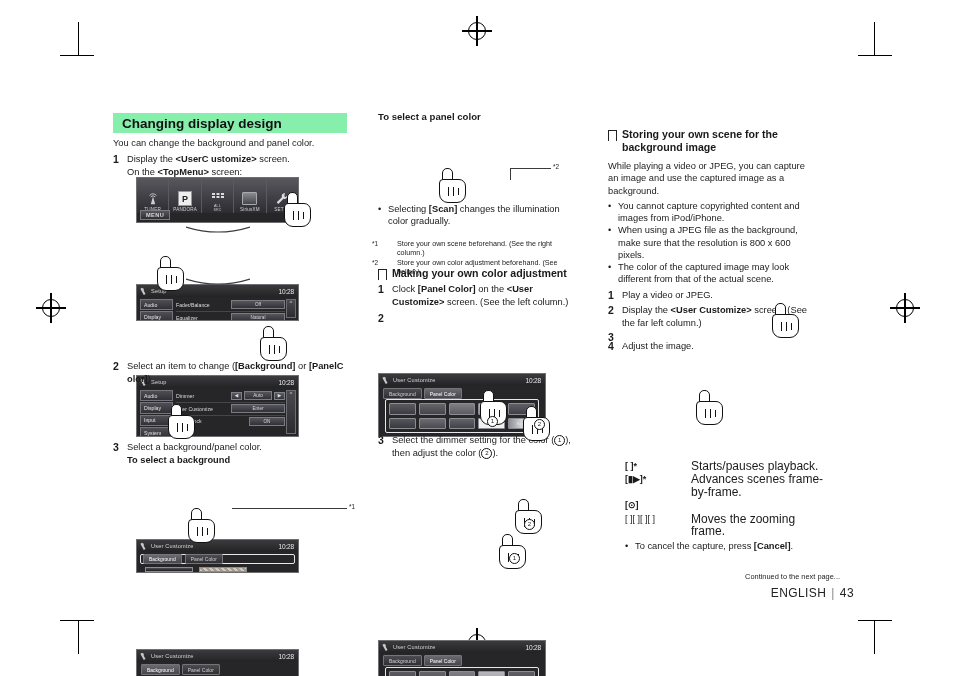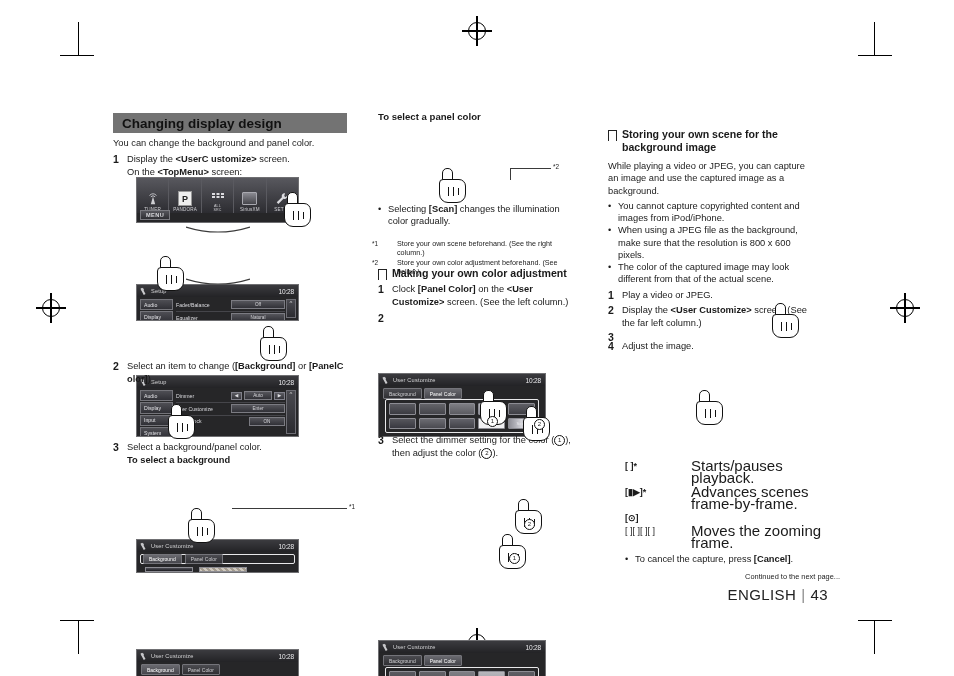--- a/index.html
+++ b/index.html
@@ -20,21 +20,21 @@
   
   .settings-head{
     position:absolute;left:113px;top:88px;width:727px;height:17px;
     border-bottom:2.6px solid #8e8e8e;
   }
   .settings-head span{
     font-size:13.5px;font-weight:bold;letter-spacing:.3px;color:#1a1a1a;
   }
   .sec-title{
     position:absolute;left:113px;top:113px;width:234px;height:20px;
-    background:#737373;display:flex;align-items:center;
+    background:#86efac;display:flex;align-items:center;
   }
   .sec-title span{font-size:13.5px;font-weight:bold;padding-left:9px;color:#111;}
 
   
   .col{position:absolute;}
   p.body{margin:0;font-size:9.3px;line-height:12.4px;color:#1d1d1d;}
   .b{font-weight:bold;}
   .step{display:flex;gap:0;margin:0;}
   .step .num{font-size:10.5px;font-weight:bold;width:14px;flex:0 0 14px;line-height:12.6px;}
   .step .txt{font-size:9.3px;line-height:12.6px;}
@@ -110,24 +110,24 @@
            grid-template-rows:1fr 1fr;gap:3px;}
   .pc-sw{border:.8px solid #8c8c93;border-radius:1px;position:relative;}
   .pc-lab{position:absolute;inset:0;display:flex;align-items:center;justify-content:center;font-size:4.4px;color:#333;}
   .rgb-btn{width:9px;height:6.5px;background:linear-gradient(#5b5b62,#34343a);border:.6px solid #80808a;
            font-size:4.6px;color:#e0e0e4;display:flex;align-items:center;justify-content:center;}
 
   
   .dl{position:absolute;}
   .dl-row{display:flex;margin-bottom:1px;}
   .dl-k{flex:0 0 66px;font-size:9px;font-weight:bold;line-height:12.4px;}
-  .dl-v{flex:1;font-size:15px;line-height:12.4px;}
+  .dl-v{flex:1;font-size:12px;line-height:12.4px;}
 
   .foot-cont{position:absolute;right:114px;top:572px;font-size:7.4px;color:#222;}
-  .foot-eng{position:absolute;right:126px;top:586px;font-size:15px;color:#222;letter-spacing:.4px;padding-left:20px;}
+  .foot-eng{position:absolute;right:100px;top:586px;font-size:12px;color:#222;letter-spacing:.4px;padding-left:20px;}
   .foot-eng .bar{color:#888;padding:0 5px;}
 </style>
 </head>
 <body>
 
 <div class="page">
 
   <div class="crop" style="left:78px;top:22px;width:1.2px;height:34px;"></div>
   <div class="crop" style="left:60px;top:55px;width:34px;height:1.2px;"></div>
   <div class="crop" style="left:874px;top:22px;width:1.2px;height:34px;"></div>

